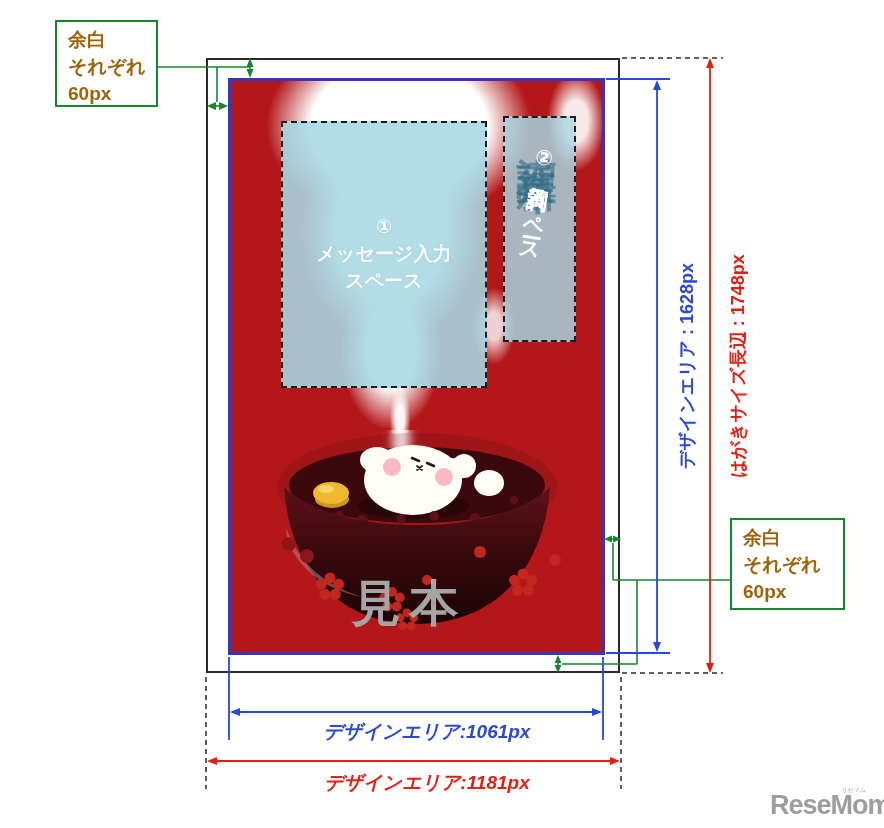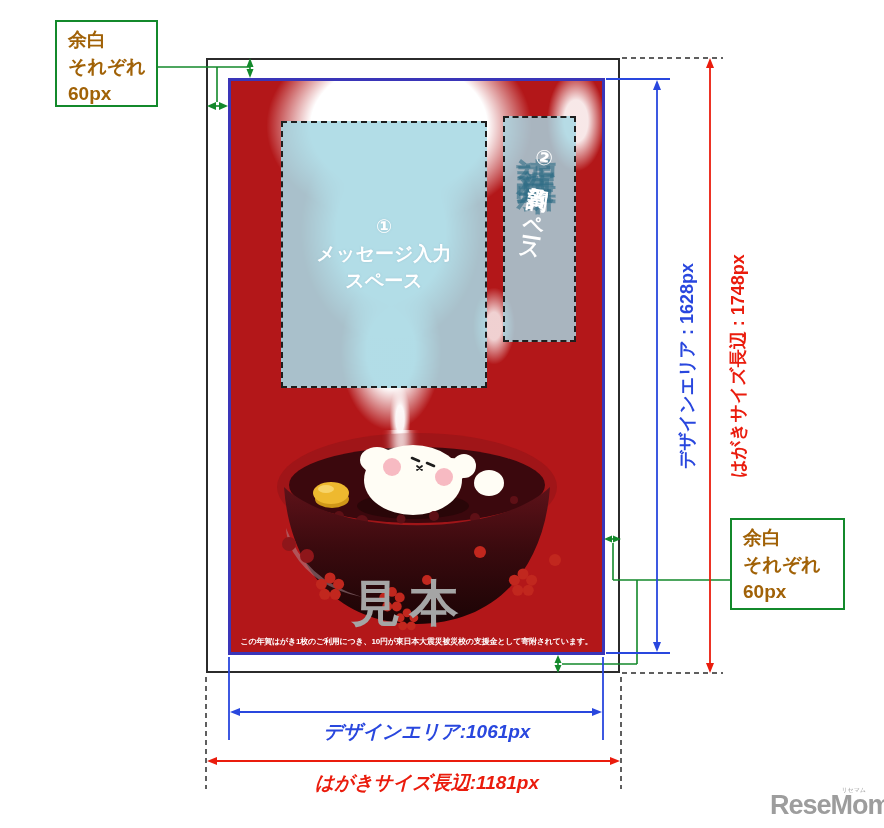--- a/index.html
+++ b/index.html
@@ -180,21 +180,20 @@
         <use href="#flower" transform="translate(125,170) scale(0.9)"></use>
         <use href="#flower" transform="translate(140,190) scale(0.8)"></use>
         <use href="#flower" transform="translate(256,153)"></use>
         <circle cx="213" cy="122" r="6" fill="#c1271e"></circle>
         <circle cx="288" cy="130" r="6" fill="#c1271e"></circle>
         <circle cx="160" cy="150" r="5" fill="#c1271e"></circle>
       </g>
     </svg>
 
     <div class="watermark">見本</div>
-    <div class="charity">この年賀はがき1枚のご利用につき、10円が東日本大震災被災校の支援金として寄附されています。</div>
   </div>
 
   <svg class="overlay" viewBox="0 0 884 828">
 
     <g stroke="#13892b" stroke-width="1.6" fill="#13892b">
       <path d="M158,67 H250 M217,67 V102 M613,543 V580 M730,580 H613 M637,580 V664 M637,664 H562" fill="none"></path>
       <line x1="250" y1="61" x2="250" y2="75"></line>
       <polygon points="250,58 246.5,67 253.5,67" stroke="none"></polygon>
       <polygon points="250,78 246.5,69 253.5,69" stroke="none"></polygon>
       <line x1="210" y1="106" x2="225" y2="106"></line>
@@ -235,20 +234,20 @@
   <div class="note note-tl">余白
 それぞれ
 60px</div>
   <div class="note note-br">余白
 それぞれ
 60px</div>
 
   <div class="dim-label v-label dim-blue">デザインエリア : 1628px</div>
   <div class="dim-label v-label dim-red">はがきサイズ長辺 : 1748px</div>
   <div class="dim-label h-label dim-blue">デザインエリア:1061px</div>
-  <div class="dim-label h-label dim-red">はがきサイズ長辺:1181px</div>
+  <div class="dim-label h-label dim-red">デザインエリア:1181px</div>
 
   <div class="logo">
     <span class="logo-ruby">リセマム</span>
     <span class="logo-text">ReseMom.</span>
   </div>
 
 </div>
 
 </body></html>

